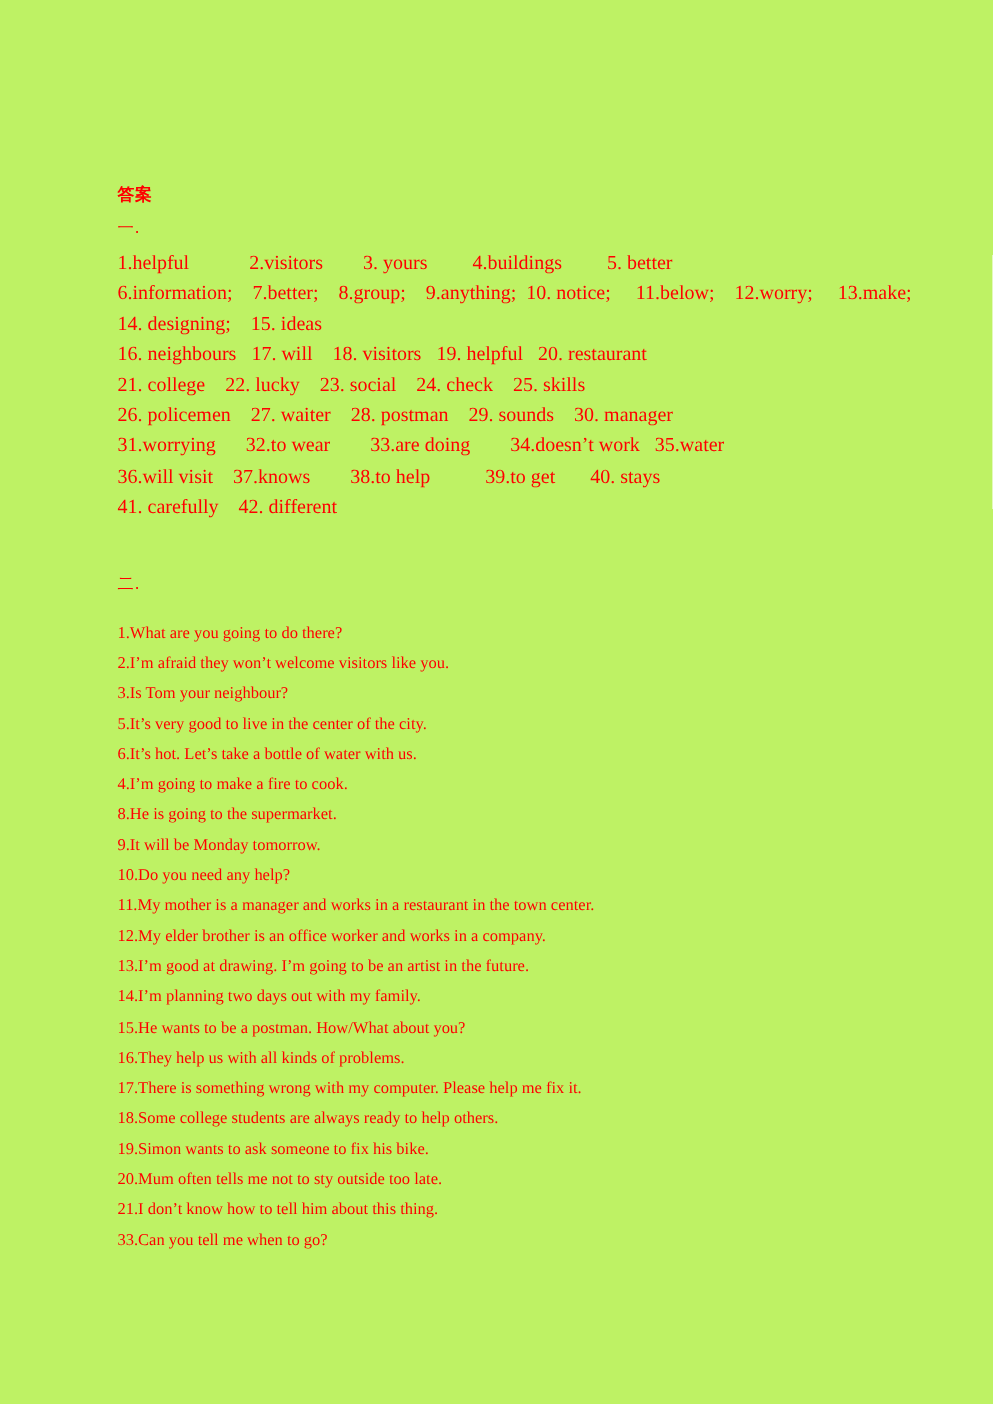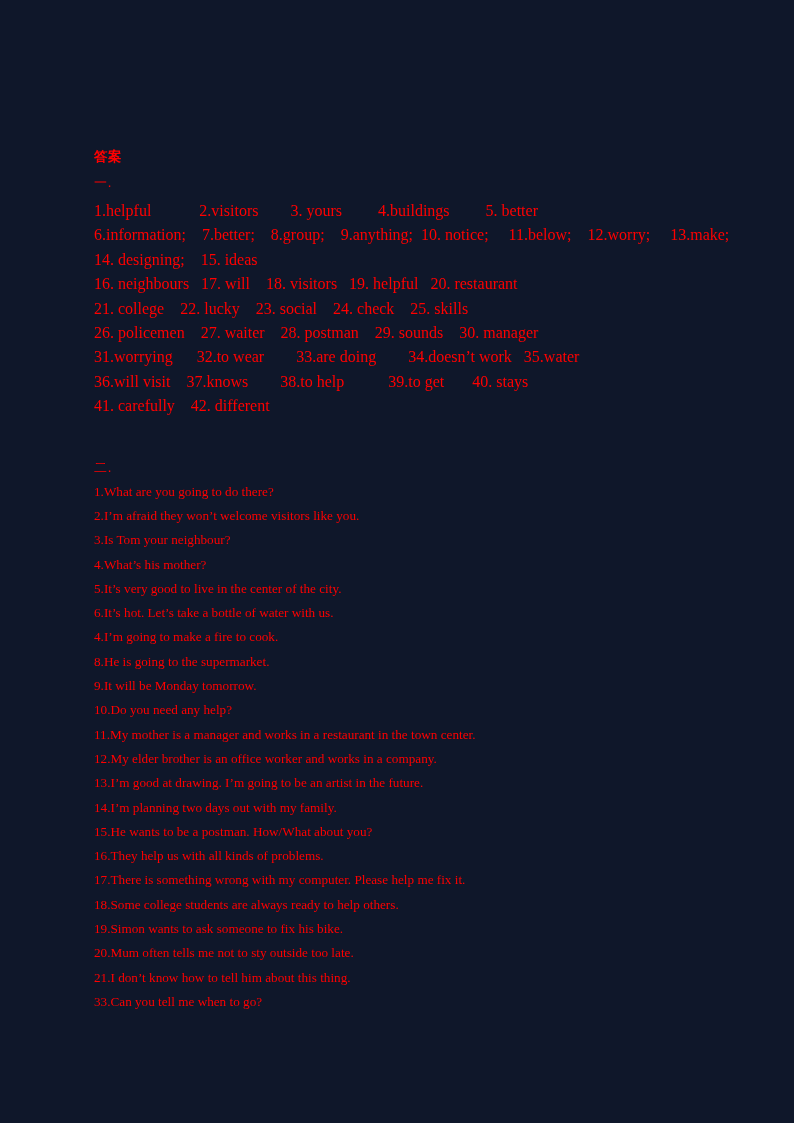--- a/index.html
+++ b/index.html
@@ -14,21 +14,21 @@
     overflow: hidden;
     font-family: "Liberation Serif", "DejaVu Serif", serif;
     color: #FF0000;
   }
   .page {
     position: absolute;
     left: 0;
     top: 0;
     width: 794px;
     height: 1123px;
-    background: #0f172a;
+    background: #bef264;
   }
   .content {
     position: absolute;
     left: 94px;
     top: 144px;
     width: 620px;
   }
   .doc-title {
     font-family: "DejaVu Sans", "Liberation Sans", sans-serif;
     font-weight: bold;
@@ -59,21 +59,21 @@
     font-size: 13.2px;
     line-height: 24.3px;
     color: #FF0000;
     margin: 0;
     white-space: pre;
   }
   .section-gap {
     height: 36px;
   }
   .sec1-block { margin-top: 4px; }
-  .sec2-block { margin-top: 0; }
+  .sec2-block { margin-top: 14px; }
 </style>
 </head>
 <body>
 
 <div class="page">
   <div class="content">
 
     <h1 class="doc-title">答案</h1>
 
     <div class="section-label">一.</div>
@@ -91,21 +91,20 @@
     </div>
 
     <div class="section-gap"></div>
 
     <div class="section-label">二.</div>
 
     <div class="sec2-block">
       <div class="sent-line">1.What are you going to do there?</div>
       <div class="sent-line">2.I’m afraid they won’t welcome visitors like you.</div>
       <div class="sent-line">3.Is Tom your neighbour?</div>
-      <div class="sent-line">4.What’s his mother?</div>
       <div class="sent-line">5.It’s very good to live in the center of the city.</div>
       <div class="sent-line">6.It’s hot. Let’s take a bottle of water with us.</div>
       <div class="sent-line">4.I’m going to make a fire to cook.</div>
       <div class="sent-line">8.He is going to the supermarket.</div>
       <div class="sent-line">9.It will be Monday tomorrow.</div>
       <div class="sent-line">10.Do you need any help?</div>
       <div class="sent-line">11.My mother is a manager and works in a restaurant in the town center.</div>
       <div class="sent-line">12.My elder brother is an office worker and works in a company.</div>
       <div class="sent-line">13.I’m good at drawing. I’m going to be an artist in the future.</div>
       <div class="sent-line">14.I’m planning two days out with my family.</div>

